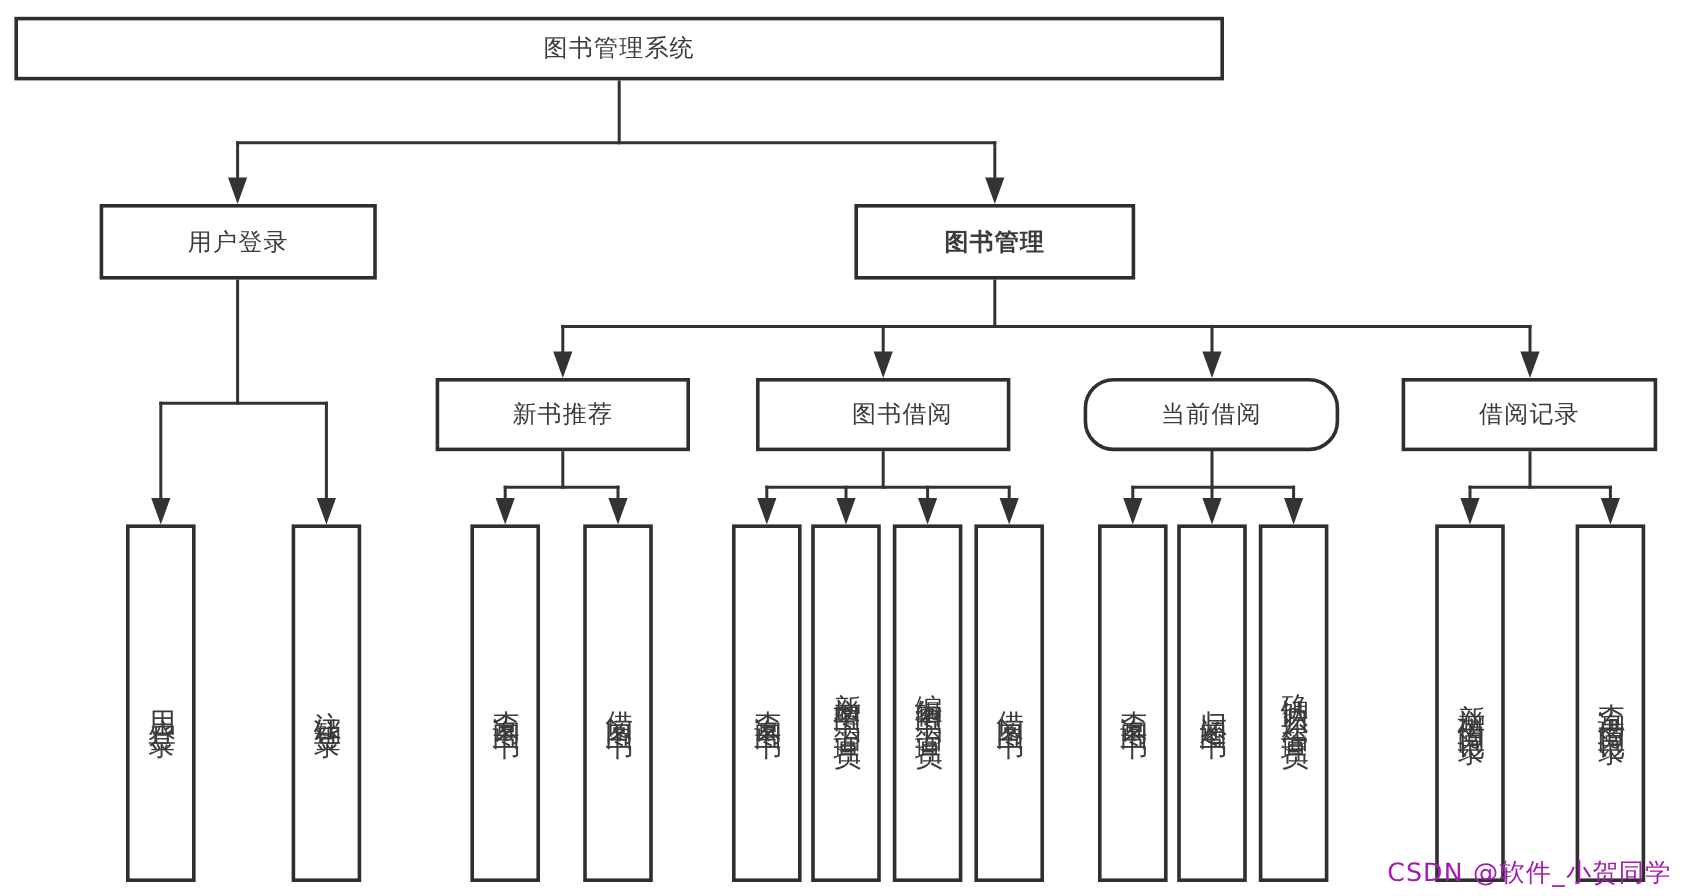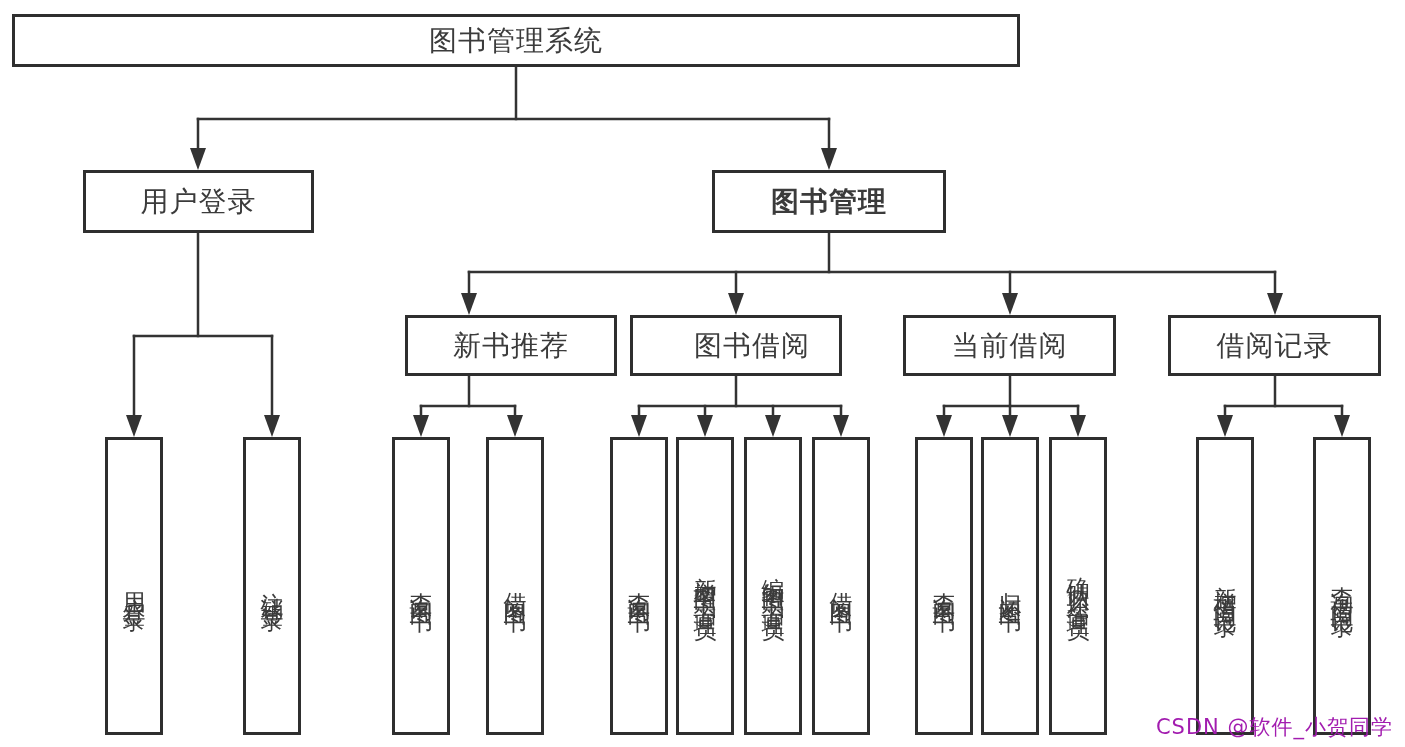--- a/index.html
+++ b/index.html
@@ -7,21 +7,21 @@
     position:relative;width:1405px;height:747px;background:#ffffff;
     font-family:"DejaVu Sans","Liberation Sans",sans-serif;
     overflow:hidden;
   }
   #wires{position:absolute;left:0;top:0;z-index:1;}
   .node{
     position:absolute;box-sizing:border-box;background:#ffffff;
     border:3px solid #2f2f2f;display:flex;align-items:center;justify-content:center;
     color:#3b3b3b;z-index:2;
   }
-  .node-h{font-size:28px;letter-spacing:1px;white-space:nowrap;}
+  .node-h{font-size:20px;letter-spacing:1px;white-space:nowrap;}
   .node-v span{
     writing-mode:vertical-rl;text-orientation:mixed;
     font-size:23px;letter-spacing:6px;line-height:1;white-space:nowrap;
   }
   #watermark{
     position:absolute;right:12px;bottom:6px;z-index:5;
     font-size:21px;color:#a21caf;letter-spacing:1px;white-space:nowrap;
   }
 </style>
 </head>
@@ -100,27 +100,27 @@
     <span>图书管理系统</span>
   </div>
 
   <div class="node node-h" style="left:83px;top:170px;width:231px;height:63px;">
     <span>用户登录</span>
   </div>
   <div class="node node-h" style="left:712px;top:170px;width:234px;height:63px;font-weight:bold;">
     <span>图书管理</span>
   </div>
 
-  <div class="node node-h" style="left:363px;top:315px;width:212px;height:61px;margin-left:42px;">
+  <div class="node node-h" style="left:363px;top:315px;width:212px;height:61px;">
     <span>新书推荐</span>
   </div>
   <div class="node node-h" style="left:630px;top:315px;width:212px;height:61px;padding-left:32px;">
     <span>图书借阅</span>
   </div>
-  <div class="node node-h" style="left:903px;top:315px;width:213px;height:61px;">
+  <div class="node node-h" style="left:903px;top:315px;width:213px;height:61px;border-radius:25px;">
     <span>当前借阅</span>
   </div>
   <div class="node node-h" style="left:1168px;top:315px;width:213px;height:61px;">
     <span>借阅记录</span>
   </div>
 
   <div class="node node-v" style="left:105px;top:437px;width:58px;height:298px;">
     <span>用户登录</span>
   </div>
   <div class="node node-v" style="left:243px;top:437px;width:58px;height:298px;">

